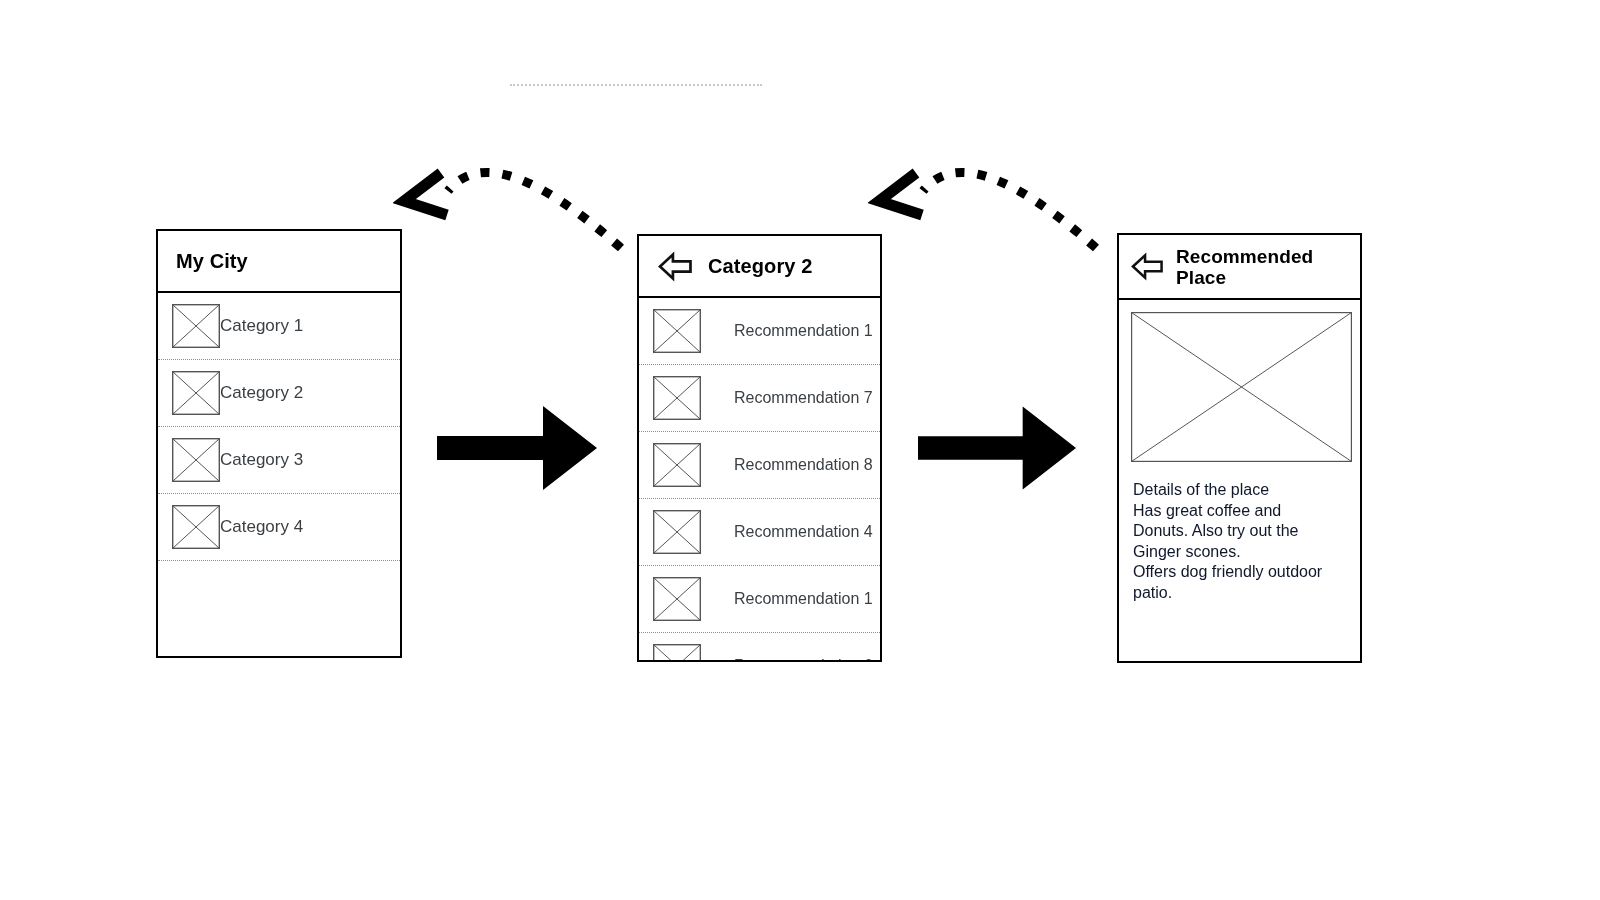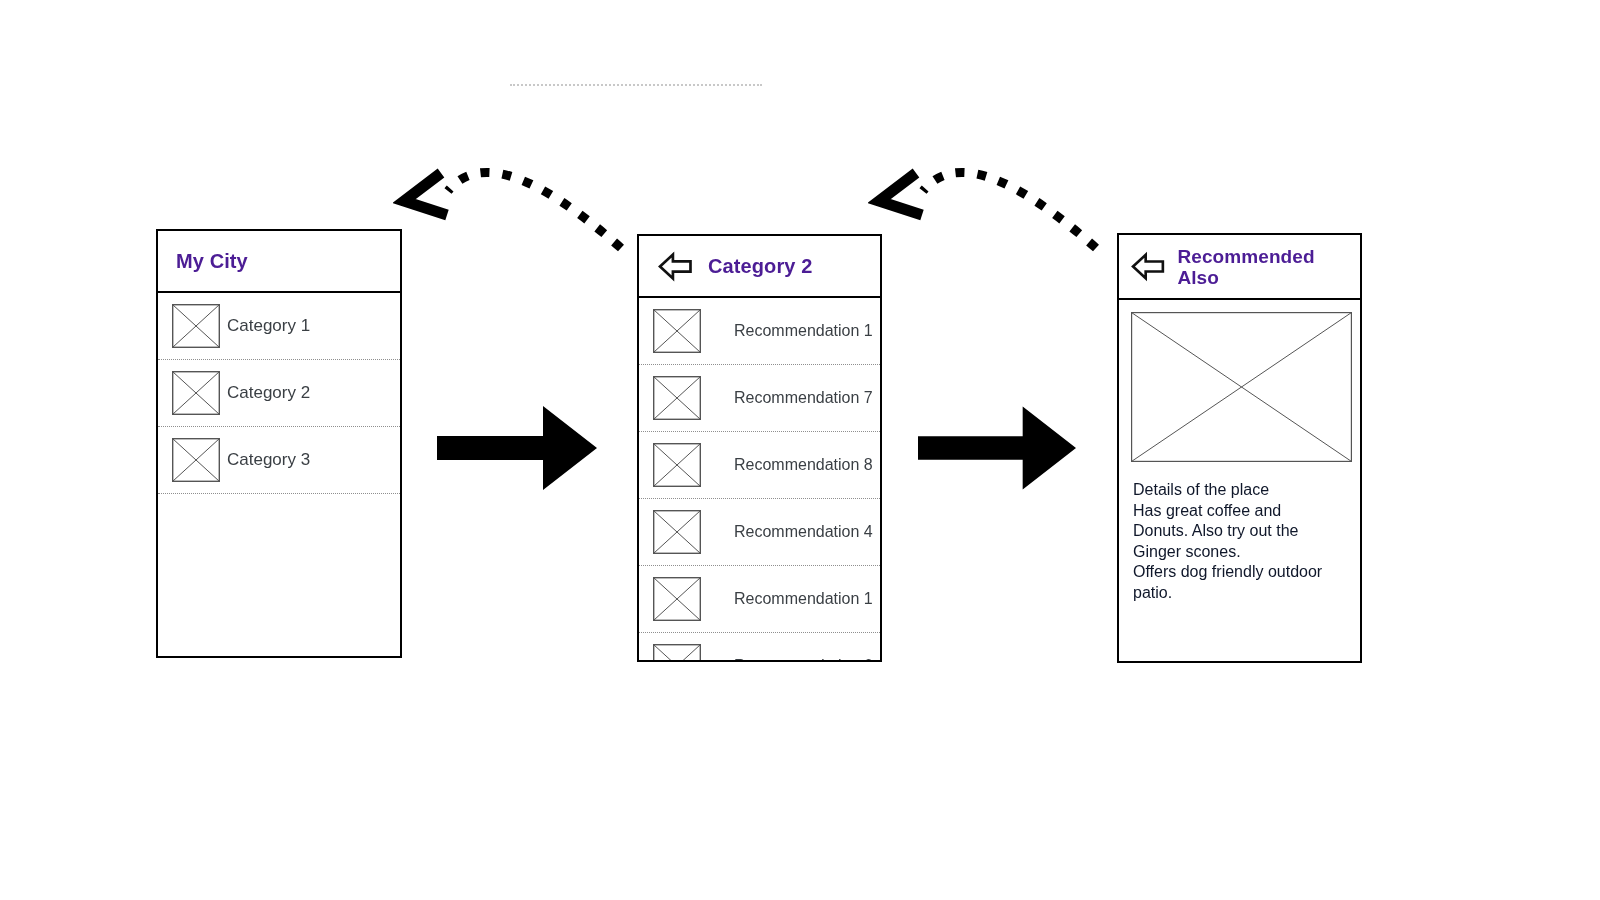--- a/index.html
+++ b/index.html
@@ -15,27 +15,27 @@
   #screen-my-city{left:156px;top:229px;width:246px;height:429px;}
   #screen-category{left:637px;top:234px;width:245px;height:428px;}
   #screen-place{left:1117px;top:233px;width:245px;height:430px;}
 
   .screen-header{
     display:flex;align-items:center;gap:14px;
     padding:0 12px 0 18px;border-bottom:2px solid #000;height:60px;
   }
   #screen-place .screen-header{height:63px;padding-left:12px;gap:12px;}
   .header-title{
-    font-size:20px;font-weight:bold;color:#4c1d95;letter-spacing:.1px;line-height:22px;
+    font-size:20px;font-weight:bold;color:#000000;letter-spacing:.1px;line-height:22px;
   }
   #screen-place .header-title{font-size:19px;line-height:21px;}
 
   
   .row{
-    height:67px;display:flex;align-items:center;gap:7px;
+    height:67px;display:flex;align-items:center;gap:0;
     padding:0 6px 0 14px;border-bottom:1px dotted #8f8f8f;box-sizing:border-box;
   }
   #screen-category .row{gap:33px;}
   .thumb{width:48px;height:44px;flex:none;display:block;}
   .row-label{font-size:17px;color:#3a3f44;white-space:nowrap;}
   #screen-category .row-label{font-size:16px;}
 
   
   .hero{display:block;margin:12px 10px 0 12px;width:221px;height:150px;}
   .details{
@@ -93,20 +93,26 @@
           <use href="#sym-placeholder"></use>
         </svg>
       <span class="row-label">Category 2</span>
     </div>
     <div class="row">
       <svg class="thumb">
           <use href="#sym-placeholder"></use>
         </svg>
       <span class="row-label">Category 3</span>
     </div>
+    <div class="row">
+      <svg class="thumb">
+          <use href="#sym-placeholder"></use>
+        </svg>
+      <span class="row-label">Category 4</span>
+    </div>
   </div>
 
   <svg class="fwd-arrow" id="forward-arrow-1" viewBox="0 0 160 84">
     <polygon points="0,30 106,30 106,0 160,42 106,84 106,54 0,54" fill="#000"></polygon>
   </svg>
 
   <svg class="back-arc" id="back-arc-1" viewBox="0 0 245 108">
     <path d="M228,91 Q100,-22 55,34" fill="none" stroke="#000" stroke-width="9" stroke-dasharray="9 13" stroke-linecap="butt"></path>
     <path d="M48,16 L11,44 L54,58" fill="none" stroke="#000" stroke-width="11" stroke-linejoin="miter" stroke-linecap="butt"></path>
   </svg>
@@ -163,21 +169,21 @@
   <svg class="back-arc" id="back-arc-2" viewBox="0 0 245 108">
     <path d="M228,91 Q100,-22 55,34" fill="none" stroke="#000" stroke-width="9" stroke-dasharray="9 13" stroke-linecap="butt"></path>
     <path d="M48,16 L11,44 L54,58" fill="none" stroke="#000" stroke-width="11" stroke-linejoin="miter" stroke-linecap="butt"></path>
   </svg>
 
   <div class="screen" id="screen-place">
     <div class="screen-header">
       <svg width="37" height="31">
           <use href="#sym-back-arrow"></use>
         </svg>
-      <span class="header-title">Recommended Also</span>
+      <span class="header-title">Recommended Place</span>
     </div>
     <svg class="hero" viewBox="0 0 221 150" preserveAspectRatio="none">
       <rect x="0.6" y="0.6" width="219.8" height="148.8" fill="none" stroke="#555" stroke-width="1.2"></rect>
       <line x1="0.6" y1="0.6" x2="220.4" y2="149.4" stroke="#555" stroke-width="1"></line>
       <line x1="220.4" y1="0.6" x2="0.6" y2="149.4" stroke="#555" stroke-width="1"></line>
     </svg>
     <div class="details">Details of the place
 Has great coffee and
 Donuts. Also try out the
 Ginger scones.

